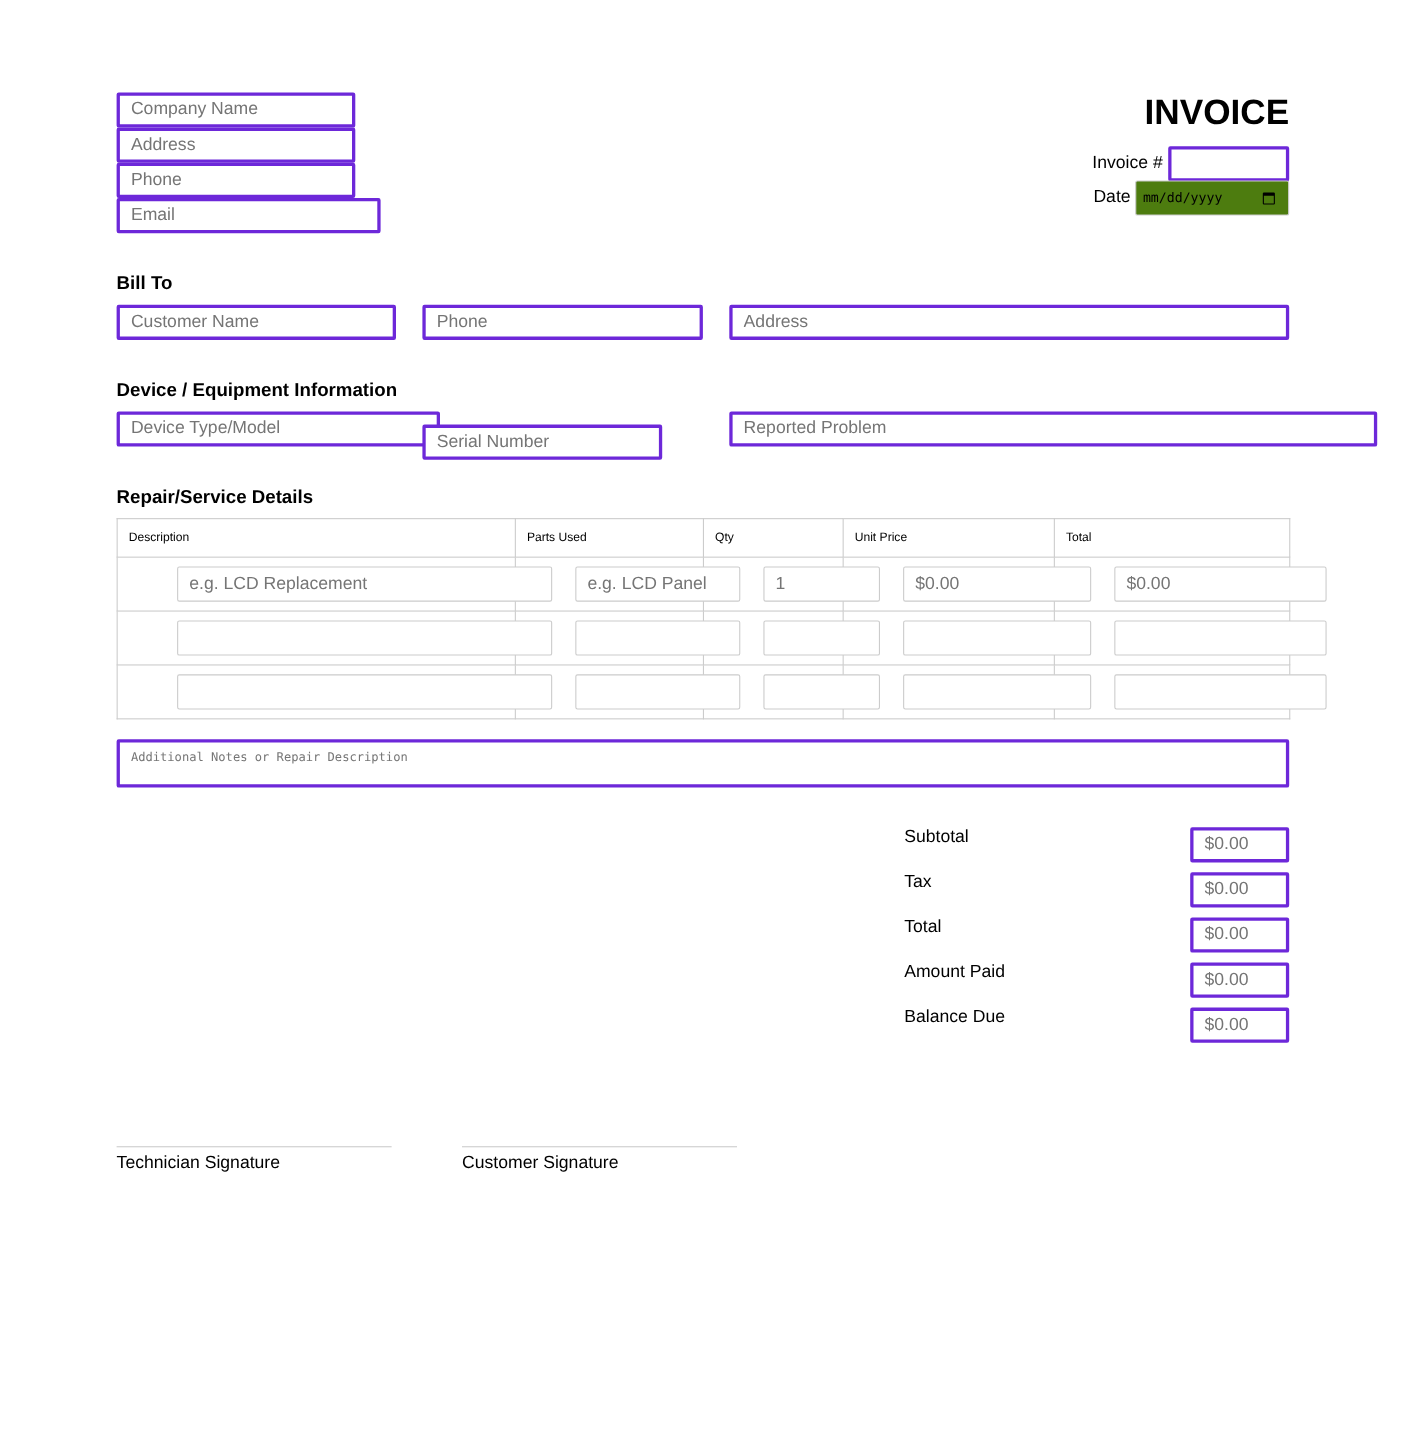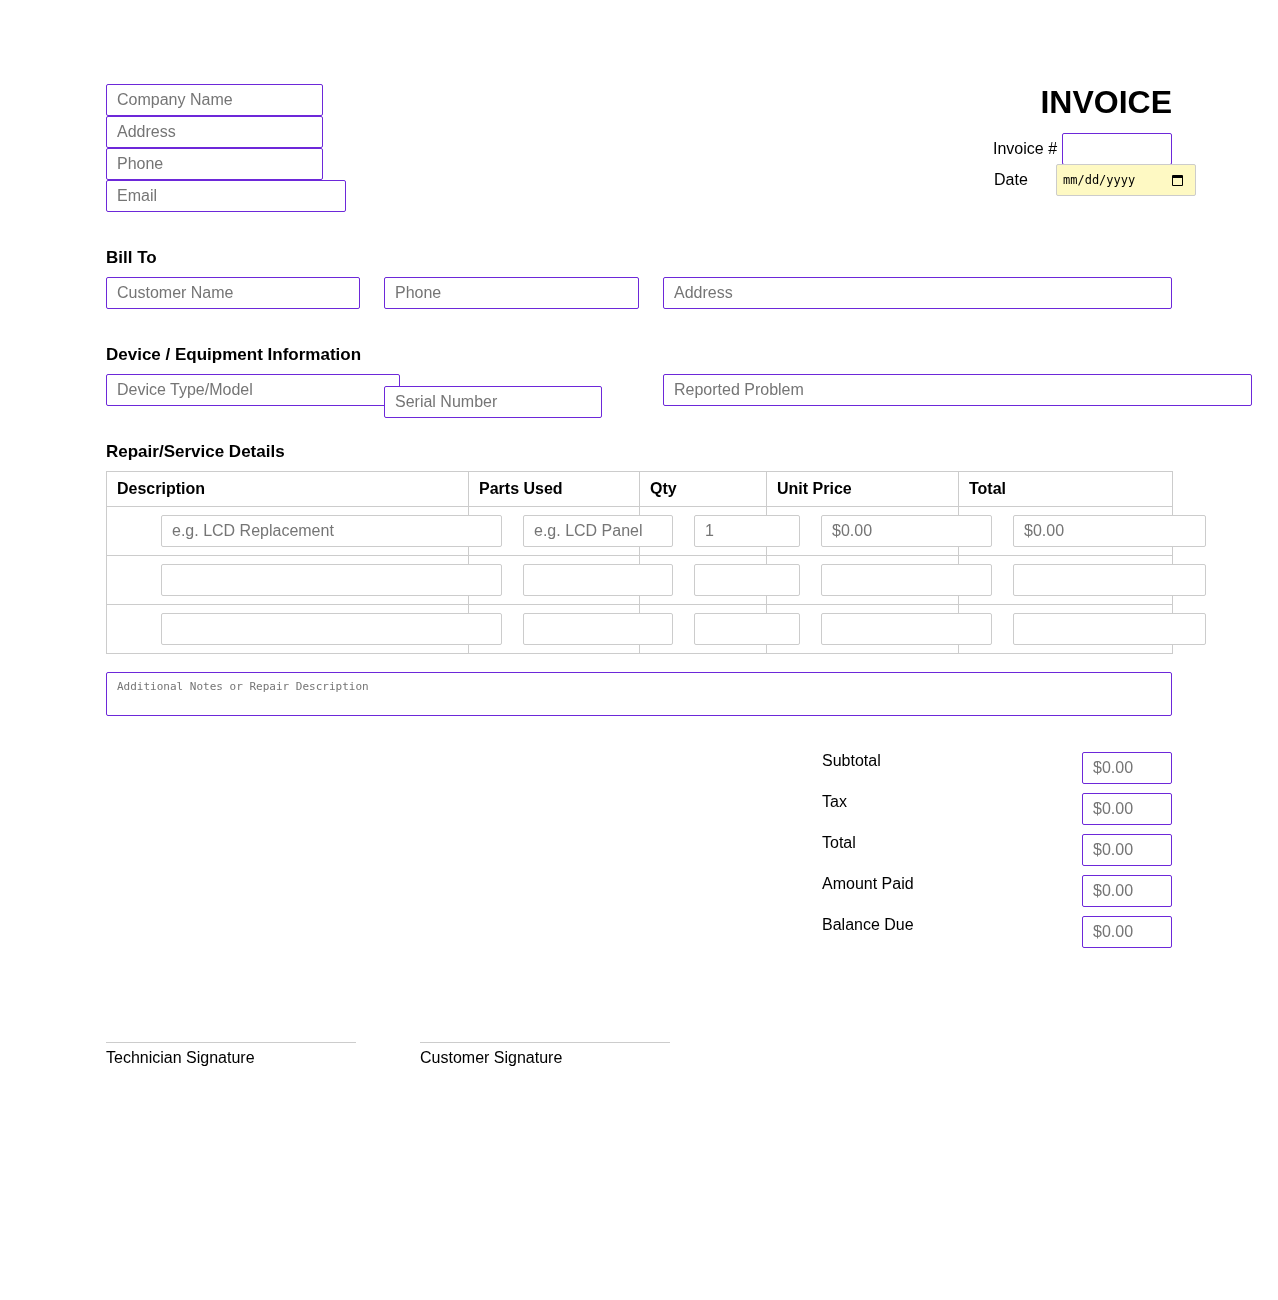--- a/index.html
+++ b/index.html
@@ -2,43 +2,43 @@
 <html><head>
   <meta charset="utf-8">
   <style>
     * { box-sizing: border-box; }
     html, body { margin: 0; padding: 0; background: #ffffff; }
     body {
       width: 1278px; height: 1300px; position: relative;
       font-family: "Liberation Sans", sans-serif; color: #000; font-size: 16px;
     }
     input.field, textarea.field {
-      position: absolute; border: 1px solid #6d28d9; border-radius: 2px;
+      position: absolute; border: 3px solid #6d28d9; border-radius: 2px;
       background: #fff; font-family: "Liberation Sans", sans-serif; font-size: 16px;
       color: #000; padding: 0 10px; outline: none; margin: 0;
     }
     input.field::placeholder { color: #757575; opacity: 1; }
     textarea.field { font-family: "DejaVu Sans Mono", "Liberation Mono", monospace; font-size: 11px; padding: 7px 10px; resize: none; }
     textarea.field::placeholder { color: #757575; opacity: 1; }
     .title { position: absolute; right: 106px; top: 84px; font-size: 32px; font-weight: bold; line-height: 36px; }
     .lbl { position: absolute; font-size: 16px; line-height: 18px; }
     .section { position: absolute; left: 106px; font-size: 17px; font-weight: bold; line-height: 20px; }
     .date-box {
       position: absolute; left: 1032px; top: 164px; width: 140px; height: 32px;
-      border: 1px solid #cccccc; border-radius: 2px; background: #fef9c3;
+      border: 1px solid #cccccc; border-radius: 2px; background: #4d7c0f;
       font-family: "DejaVu Sans Mono", "Liberation Mono", monospace; font-size: 12px;
-      display: flex; align-items: center; padding-left: 6px; margin-left: 24px;
+      display: flex; align-items: center; padding-left: 6px;
     }
     .cal-icon { position: absolute; right: 12px; top: 10px; width: 11px; height: 11px; border: 1.5px solid #000; border-top-width: 3px; border-radius: 1px; }
     table.items {
       position: absolute; left: 106px; top: 471px; width: 1066px;
       border-collapse: collapse; table-layout: fixed;
     }
     table.items th, table.items td { border: 1px solid #cccccc; padding: 0 10px; }
-    table.items th { height: 35px; text-align: left; font-size: 16px; font-weight: bold; }
+    table.items th { height: 35px; text-align: left; font-size: 11px; font-weight: normal; }
     table.items td { height: 49px; position: relative; }
     table.items td input {
       width: 100%; height: 32px; border: 1px solid #cccccc; border-radius: 2px;
       font-family: "Liberation Sans", sans-serif; font-size: 16px; padding: 0 10px; outline: none; margin-left: 44px;
     }
     table.items td input::placeholder { color: #757575; opacity: 1; }
     .sig-line { position: absolute; top: 1042px; width: 250px; border-top: 1px solid #cccccc; }
   </style>
 </head>
 <body>

